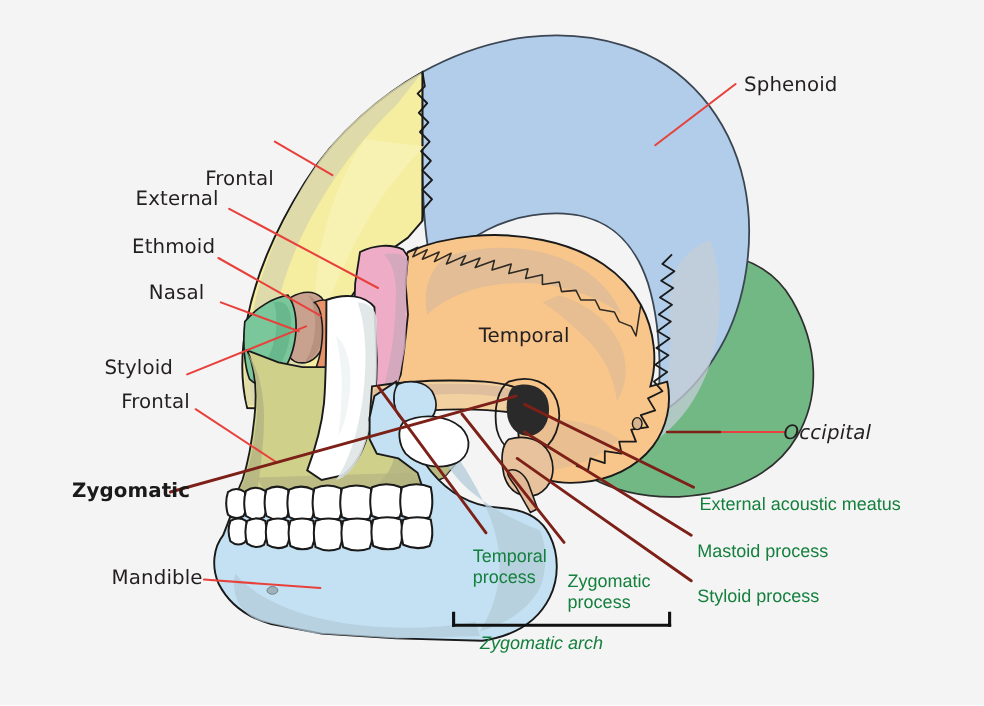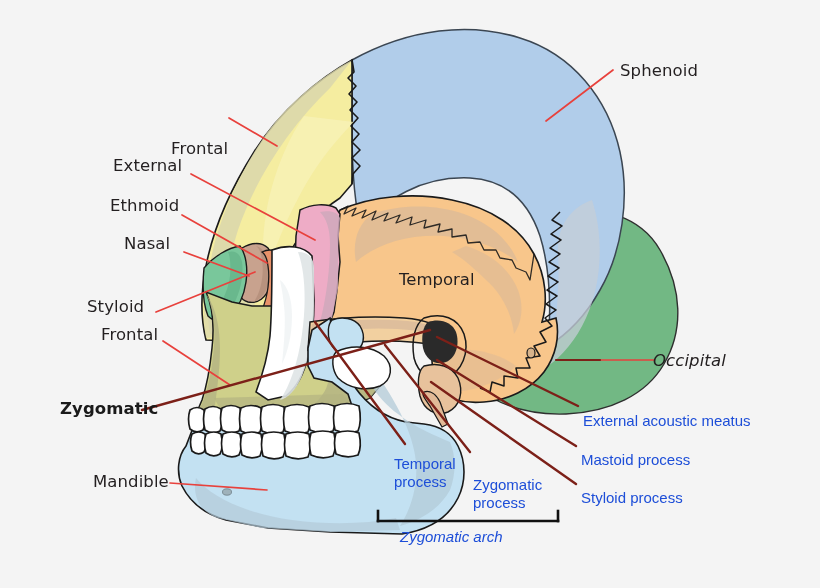--- a/index.html
+++ b/index.html
@@ -39,21 +39,21 @@
   .label.bone.strong {
     font-weight: 700;
     color: #1a1a1a;
     font-size: 16.5px;
   }
   
   .label.feature {
     font-family: "Liberation Sans", sans-serif;
     font-size: 15px;
     font-weight: 400;
-    color: #1d4ed8;
+    color: #15803d;
   }
   .label.feature.multi {
     line-height: 1.18;
   }
   .label.inbone {
     font-family: "DejaVu Sans", sans-serif;
     font-size: 16.5px;
     color: #231f20;
   }
 </style>

